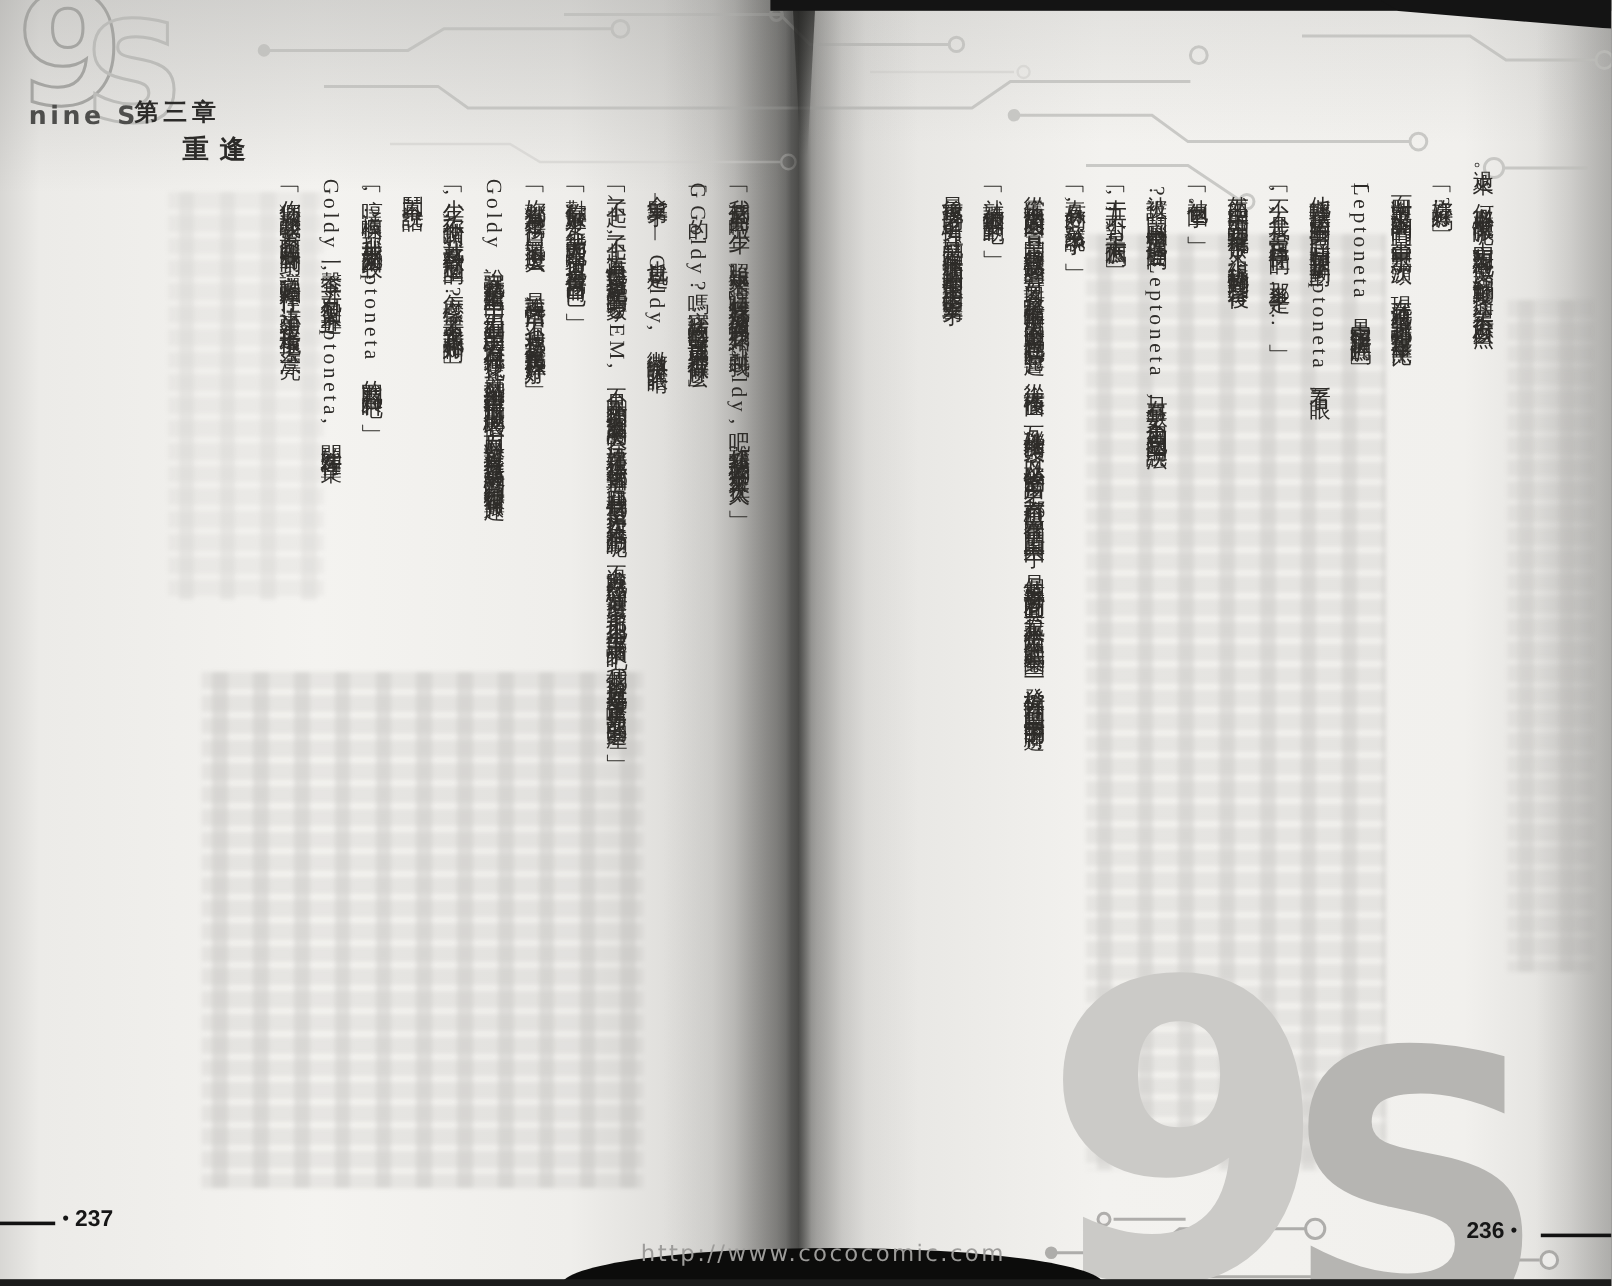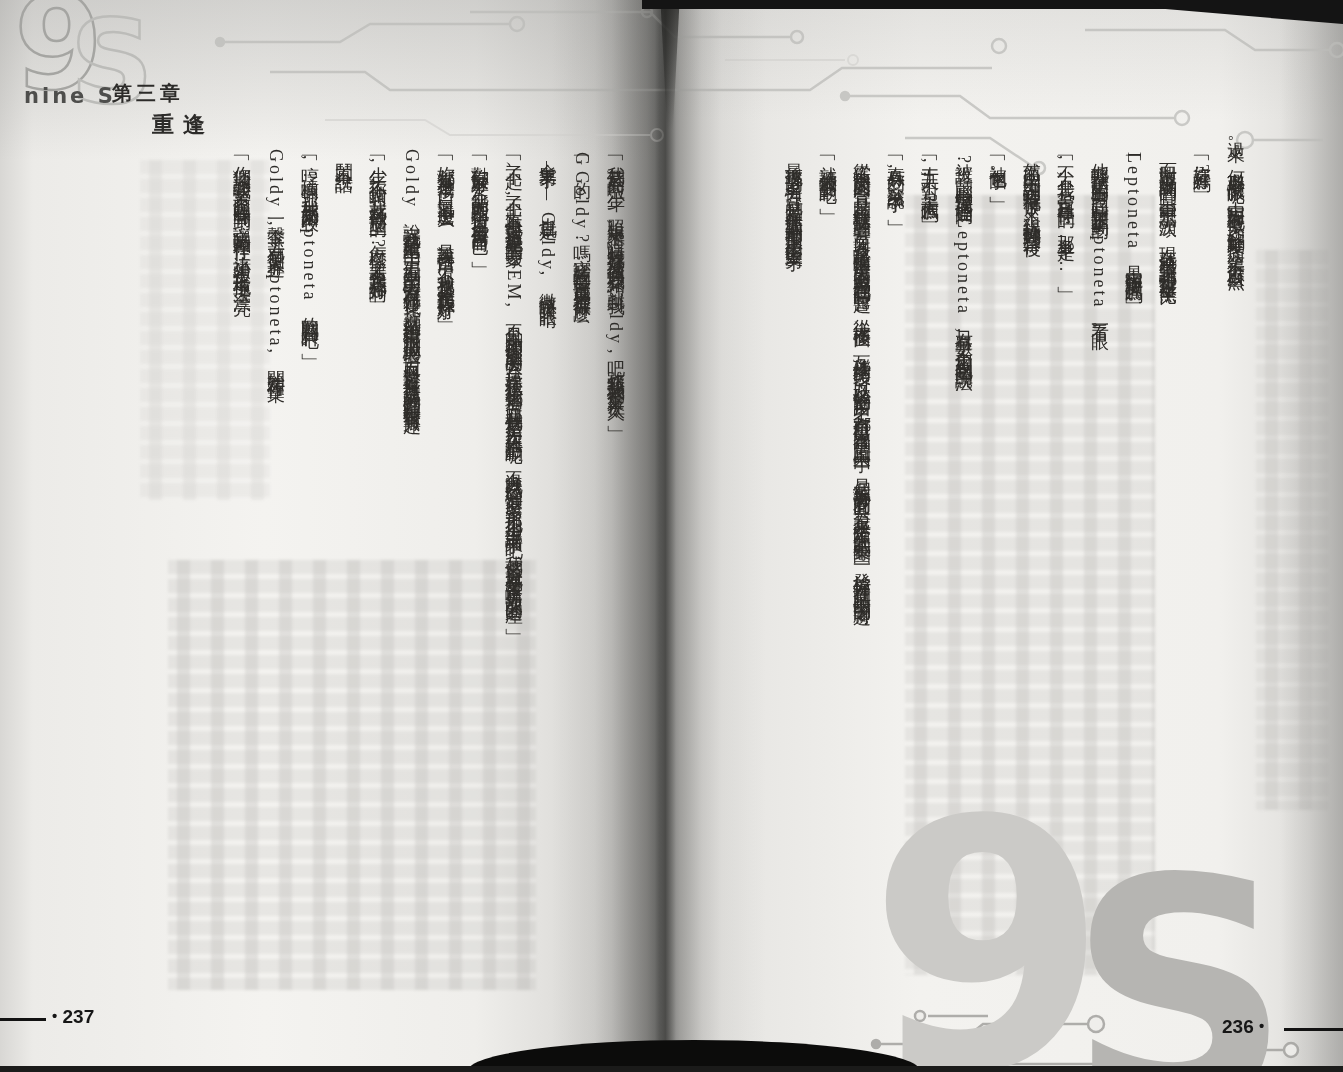--- a/index.html
+++ b/index.html
@@ -187,14 +187,15 @@
   <div class="pagenum" id="pagenum-left">
     <span class="bullet">•</span>
     <span>237</span>
   </div>
   <div class="pagenum" id="pagenum-right">
     <span>236</span>
     <span class="bullet">•</span>
   </div>
   <div class="numline" id="numline-right"></div>
 
+  <div id="footer-url">http://www.cococomic.com</div>
 
 </div>
 
 </body></html>

